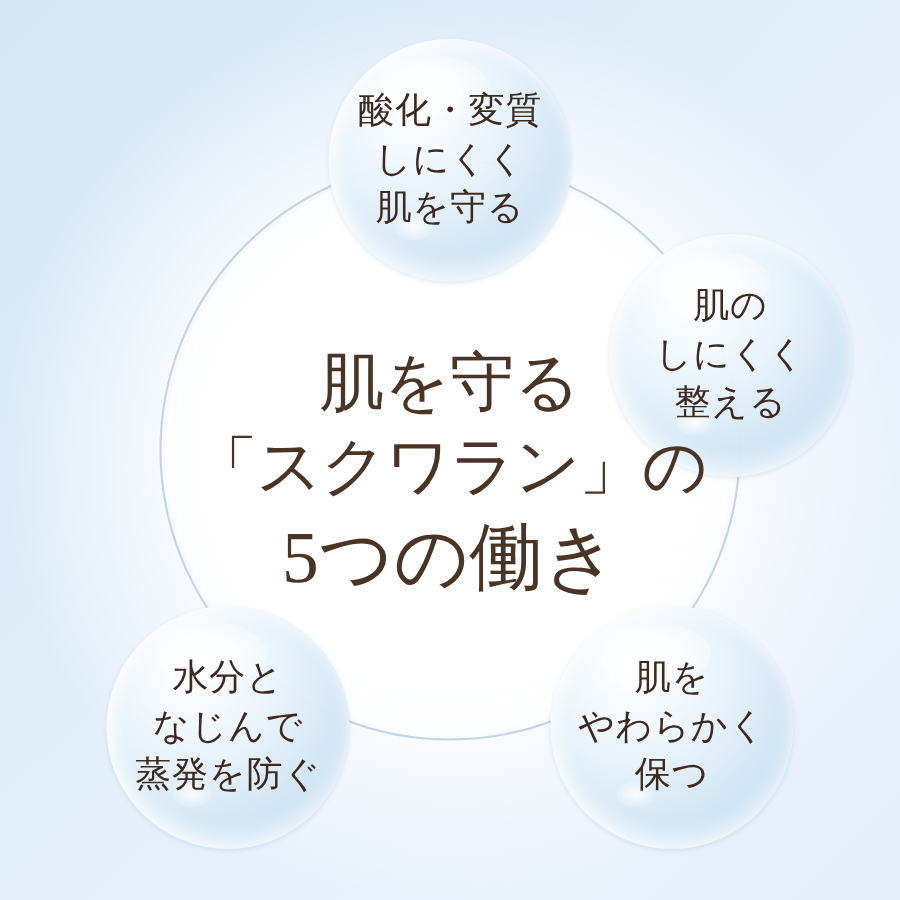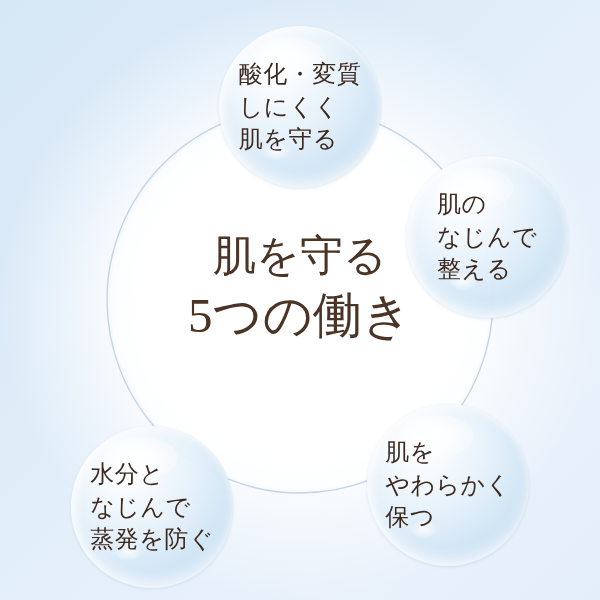--- a/index.html
+++ b/index.html
@@ -105,36 +105,36 @@
     background: radial-gradient(ellipse at 50% 50%,
       rgba(255,255,255,0.85) 0%,
       rgba(255,255,255,0.25) 55%,
       rgba(255,255,255,0) 100%);
     pointer-events: none;
   }
 
   .bubble-text {
     position: relative;
     z-index: 3;
-    text-align: left;
+    text-align: center;
     color: #3c2a20;
     font-family: "Liberation Sans", "DejaVu Sans", sans-serif;
     font-weight: 500;
     font-size: 24px;
     line-height: 1.36;
     letter-spacing: 0.5px;
     white-space: pre-line;
     text-shadow: 0 0 1px rgba(255,255,255,0.6);
   }
 
   
   #bubble-top        { left: 219px; top: 26px;  }
   #bubble-left       { left: 32px;  top: 156px; }
   #bubble-right      { left: 406px; top: 156px; }
-  #bubble-bottomleft { left: 71px;  top: 426px; }
+  #bubble-bottomleft { left: 71px;  top: 404px; }
   #bubble-bottomright{ left: 367px; top: 404px; }
 
   .center-title {
     position: absolute;
     left: 120px;
     top: 228px;
     width: 360px;
     z-index: 4;
     text-align: center;
     color: #4a3426;
@@ -162,34 +162,35 @@
 
   <div class="bubble" id="bubble-top">
     <div class="bubble-text">酸化・変質
 しにくく
 肌を守る</div>
   </div>
 
 
   <div class="bubble" id="bubble-right">
     <div class="bubble-text">肌の
-なじんで
+しにくく
 整える</div>
   </div>
 
   <div class="bubble" id="bubble-bottomleft">
     <div class="bubble-text">水分と
 なじんで
 蒸発を防ぐ</div>
   </div>
 
   <div class="bubble" id="bubble-bottomright">
     <div class="bubble-text">肌を
 やわらかく
 保つ</div>
   </div>
 
   <div class="center-title">
     <span class="line line-1">肌を守る</span>
+    <span class="line line-2">「スクワラン」の</span>
     <span class="line line-3">5つの働き</span>
   </div>
 
 </div>
 
 </body></html>

